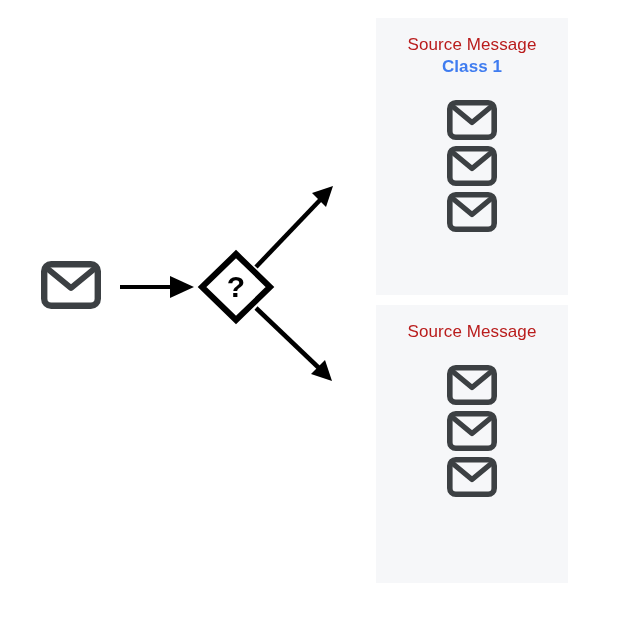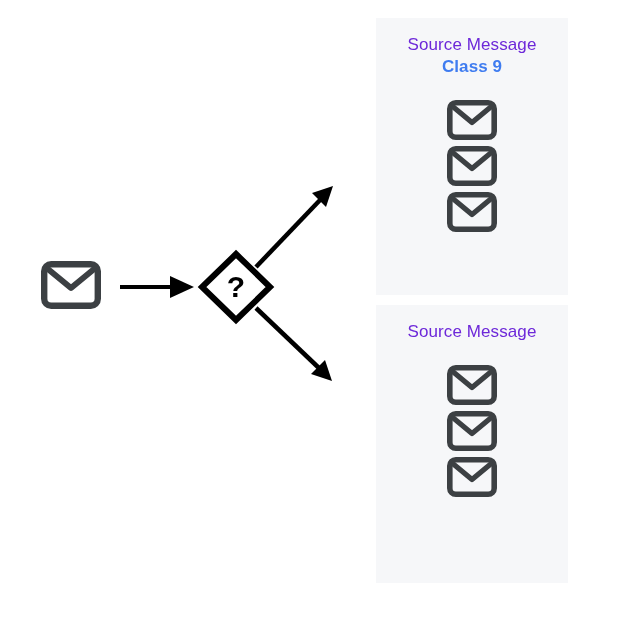--- a/index.html
+++ b/index.html
@@ -55,21 +55,21 @@
   }
   .panel-header {
     padding-top: 16px;
     text-align: center;
     line-height: 1.28;
   }
   .panel-title {
     display: block;
     font-size: 17px;
     font-weight: 400;
-    color: #6d28d9;
+    color: #b91c1c;
     letter-spacing: 0.1px;
   }
   .panel-subtitle {
     display: block;
     font-size: 17px;
     font-weight: bold;
     color: #3f7cf0;
     letter-spacing: 0.1px;
   }
   .panel-list {
@@ -120,21 +120,21 @@
 
     <g>
       <line x1="256" y1="308" x2="320" y2="369" stroke="#000000" stroke-width="4.5"></line>
       <polygon points="332,381 311,374 325,360" fill="#000000"></polygon>
     </g>
   </svg>
 
   <div class="panel panel-top">
     <div class="panel-header">
       <span class="panel-title">Source Message</span>
-      <span class="panel-subtitle">Class 9</span>
+      <span class="panel-subtitle">Class 1</span>
     </div>
     <div class="panel-list">
       <div class="env-item">
         <svg class="env-svg" viewBox="0 0 50 40" xmlns="http://www.w3.org/2000/svg">
           <rect x="2.8" y="2.8" width="44.4" height="34.4" rx="6" ry="6" fill="none" stroke="#3c4043" stroke-width="5.6"></rect>
           <path d="M 6.6 7.2 L 25 22.6 L 43.4 7.2" fill="none" stroke="#3c4043" stroke-width="5.2" stroke-linecap="round" stroke-linejoin="round"></path>
         </svg>
       </div>
       <div class="env-item">
         <svg class="env-svg" viewBox="0 0 50 40" xmlns="http://www.w3.org/2000/svg">

